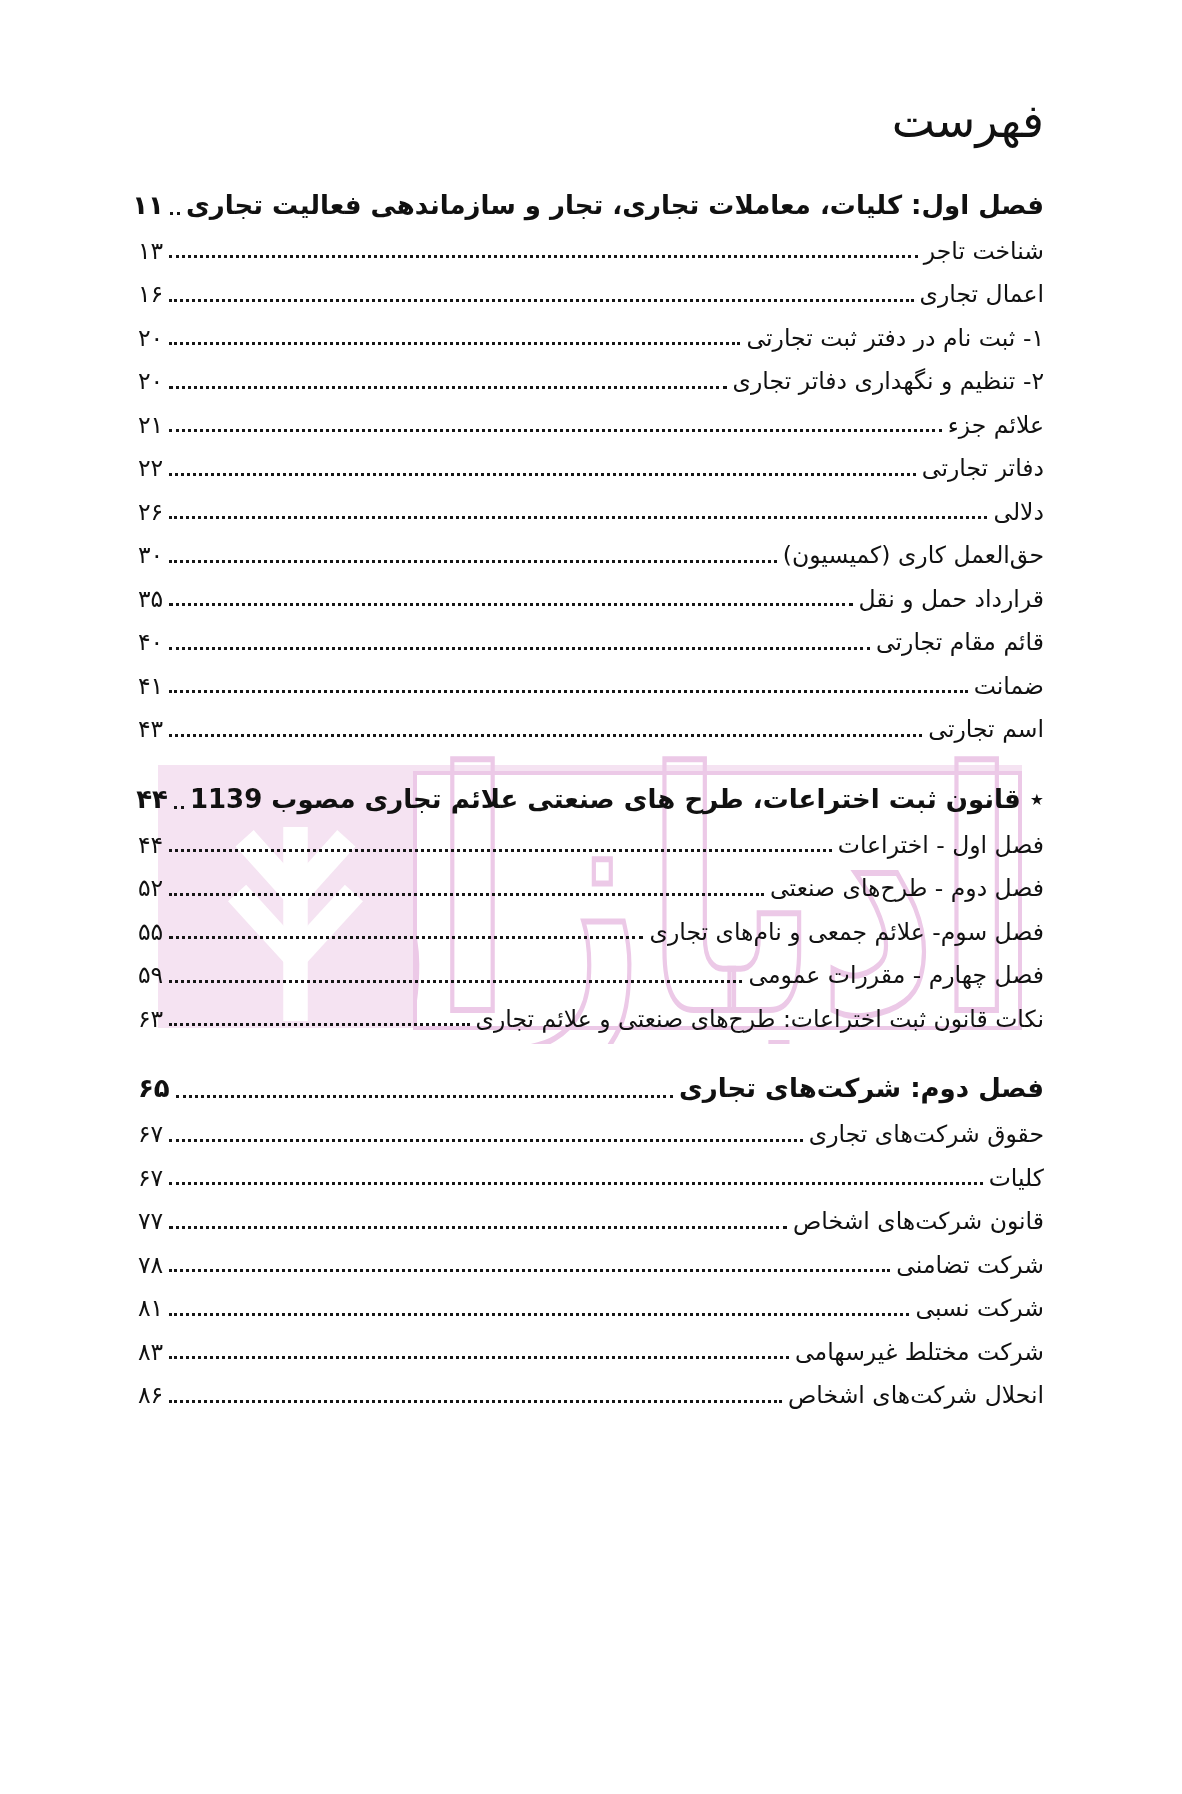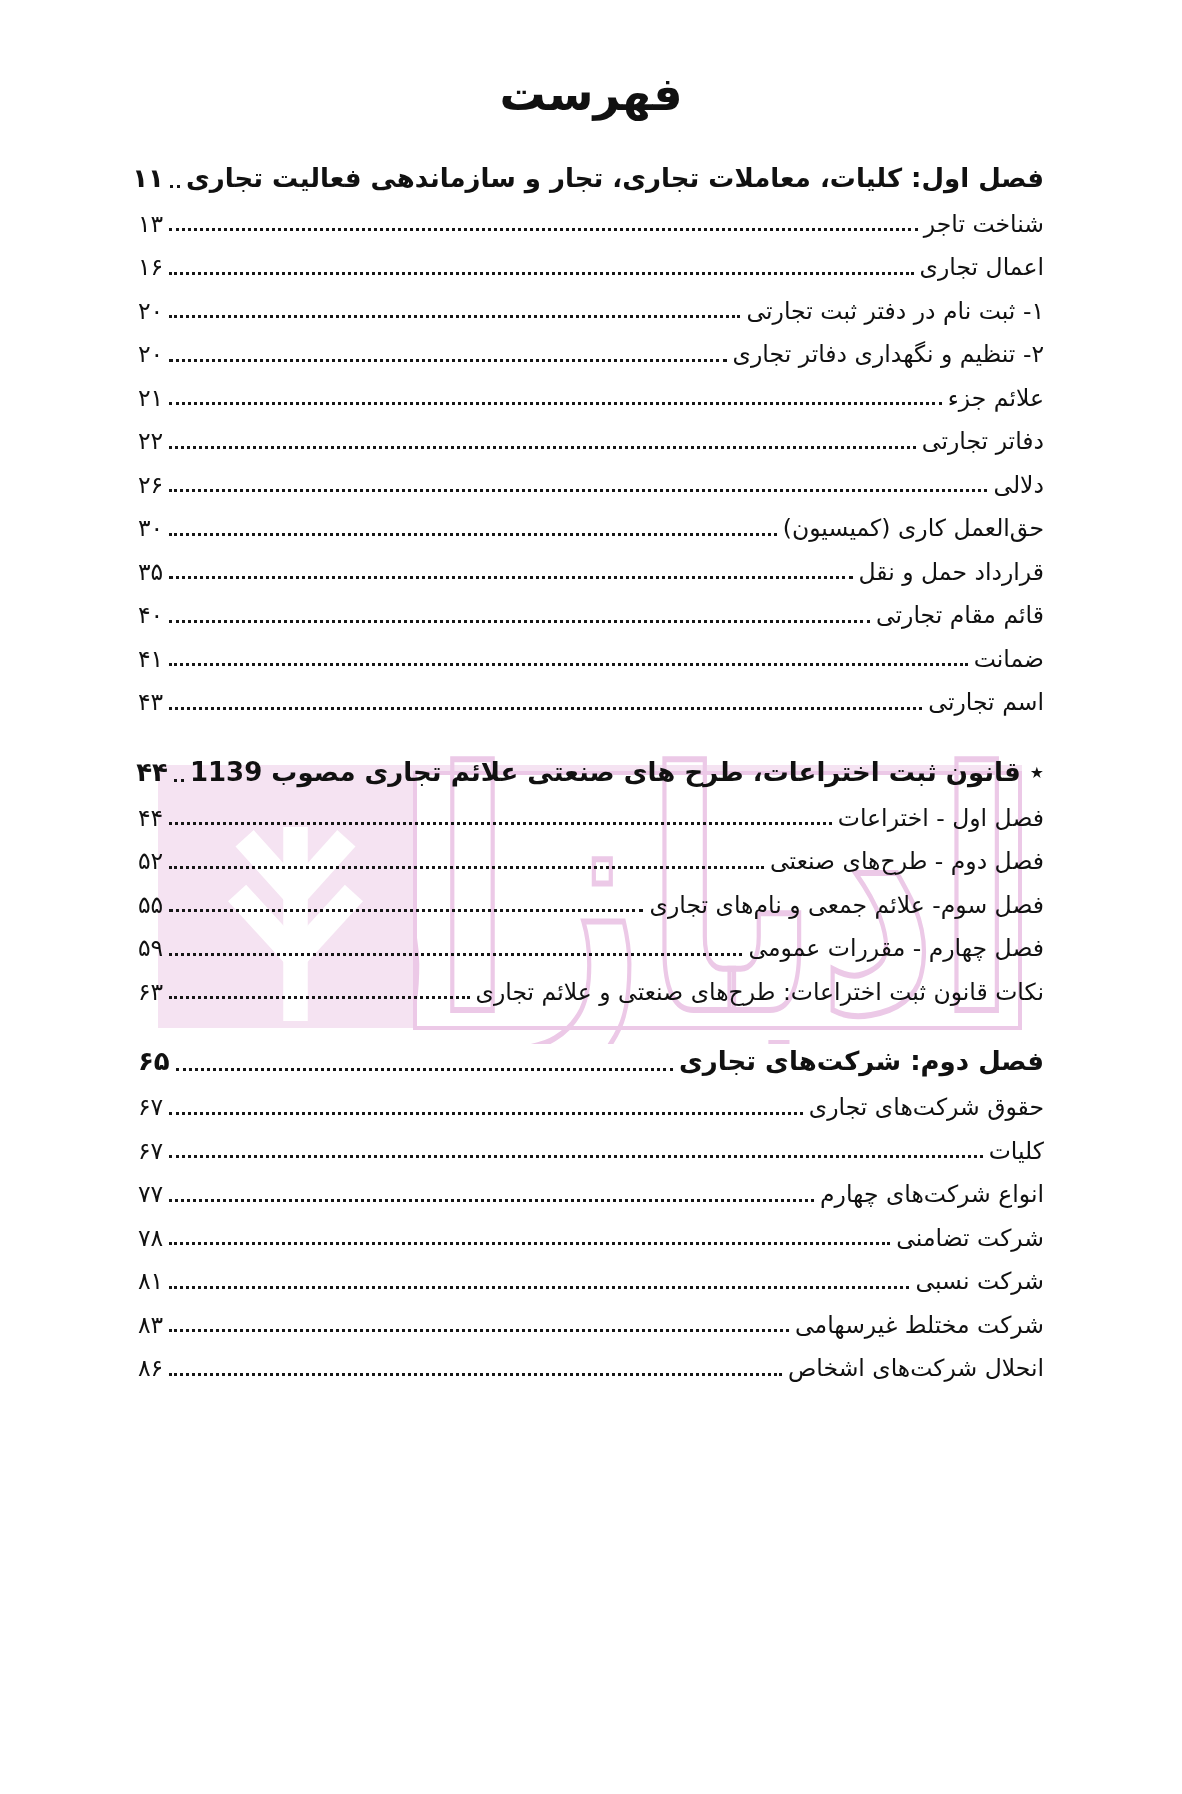--- a/index.html
+++ b/index.html
@@ -44,25 +44,25 @@
     white-space:nowrap;
   }
 
   
   .content {
     position:relative; z-index:1;
     direction:rtl;
     padding:0 138px;
   }
   .title {
-    text-align:center;
-    font-weight:bold;
+    text-align:right;
+    font-weight:normal;
     font-size:46px;
     line-height:1.1;
-    padding-top:69px;
+    padding-top:96px;
     margin-bottom:18px;
   }
   .toc { display:block; }
   .row {
     display:flex;
     align-items:flex-end;
     height:43.5px;
     font-size:23.5px;
   }
   .row .label { white-space:nowrap; line-height:1.3;text-align:right; }
@@ -217,21 +217,21 @@
           <span class="label">حقوق شرکت‌های تجاری</span>
           <span class="leader"></span>
           <span class="num">۶۷</span>
         </div>
       <div class="row">
           <span class="label">کلیات</span>
           <span class="leader"></span>
           <span class="num">۶۷</span>
         </div>
       <div class="row">
-          <span class="label">انواع شرکت‌های چهارم</span>
+          <span class="label">قانون شرکت‌های اشخاص</span>
           <span class="leader"></span>
           <span class="num">۷۷</span>
         </div>
       <div class="row">
           <span class="label">شرکت تضامنی</span>
           <span class="leader"></span>
           <span class="num">۷۸</span>
         </div>
       <div class="row">
           <span class="label">شرکت نسبی</span>

